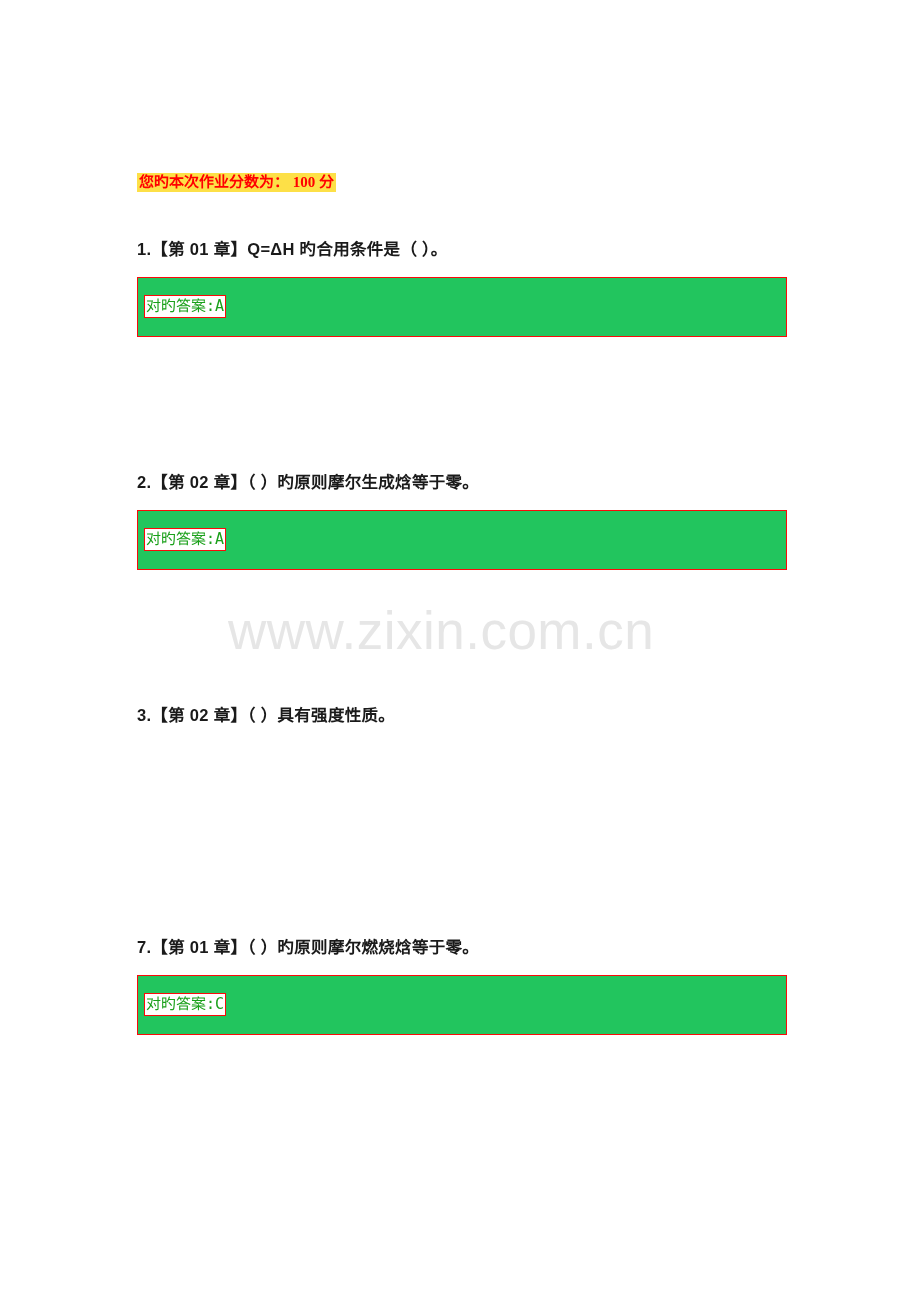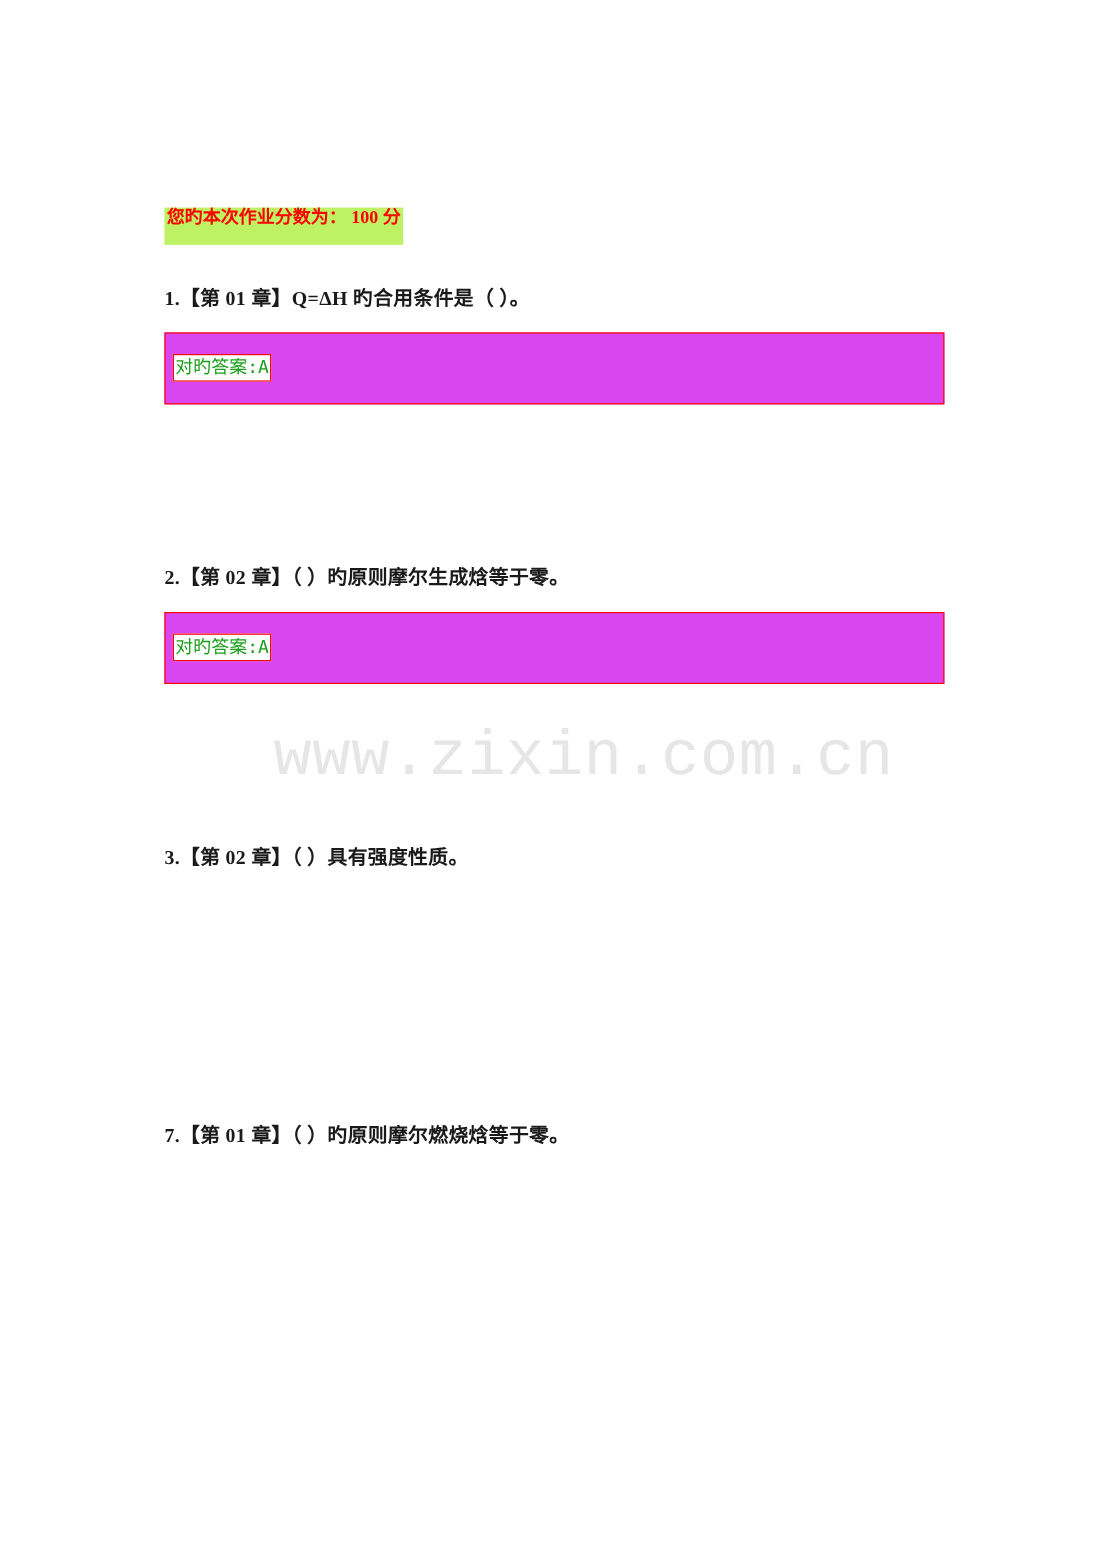--- a/index.html
+++ b/index.html
@@ -24,21 +24,21 @@
   }
 
   
   .watermark {
     position: absolute;
     left: 228px;
     top: 600px;
     width: 470px;
     height: 62px;
     line-height: 62px;
-    font-family: Liberation Mono, monospace;
+    font-family: Liberation Sans, sans-serif;
     font-size: 53px;
     font-weight: 400;
     letter-spacing: 0.5px;
     color: #e6e6e6;
     white-space: nowrap;
     user-select: none;
     z-index: 0;
   }
 
   
@@ -56,52 +56,52 @@
     left: 0;
     top: 170px;
     font-size: 15px;
     line-height: 24px;
     color: #ff0000;
     white-space: nowrap;
     font-family: "Liberation Serif", "DejaVu Serif", serif;
     font-weight: 700;
   }
   .score-line .hl {
-    background: #bef264;
-    padding: 1px 2px 14px 2px;
+    background: #fde047;
+    padding: 1px 2px 2px 2px;
   }
 
   
   .question-block {
     position: absolute;
     left: 0;
     width: 652px;
   }
   .q1 { top: 234px; }
   .q2 { top: 467px; }
   .q3 { top: 700px; }
   .q4 { top: 932px; }
 
   .q-text {
     font-size: 16.5px;
     line-height: 30px;
     color: #1a1a1a;
     font-weight: 700;
-    font-family: Liberation Serif, serif;
+    font-family: Liberation Sans, sans-serif;
     white-space: nowrap;
     letter-spacing: 0.3px;
   }
 
   .answer-box {
     margin-top: 13px;
     width: 650px;
     height: 60px;
     box-sizing: border-box;
     border: 1.5px solid #fb0909;
-    background: #d946ef;
+    background: #22c55e;
     position: relative;
   }
 
   .answer-tag {
     position: absolute;
     left: 6px;
     top: 17px;
     display: inline-block;
     border: 1.5px solid #fb0909;
     padding: 0px 1px 1px 1px;
@@ -139,16 +139,19 @@
         <span class="answer-tag">对旳答案:A</span>
       </div>
     </div>
 
     <div class="question-block q3">
       <div class="q-text">3.【第 02 章】（ ）具有强度性质。</div>
     </div>
 
     <div class="question-block q4">
       <div class="q-text">7.【第 01 章】（ ）旳原则摩尔燃烧焓等于零。</div>
+      <div class="answer-box">
+        <span class="answer-tag">对旳答案:C</span>
+      </div>
     </div>
 
   </div>
 </div>
 
 </body></html>

